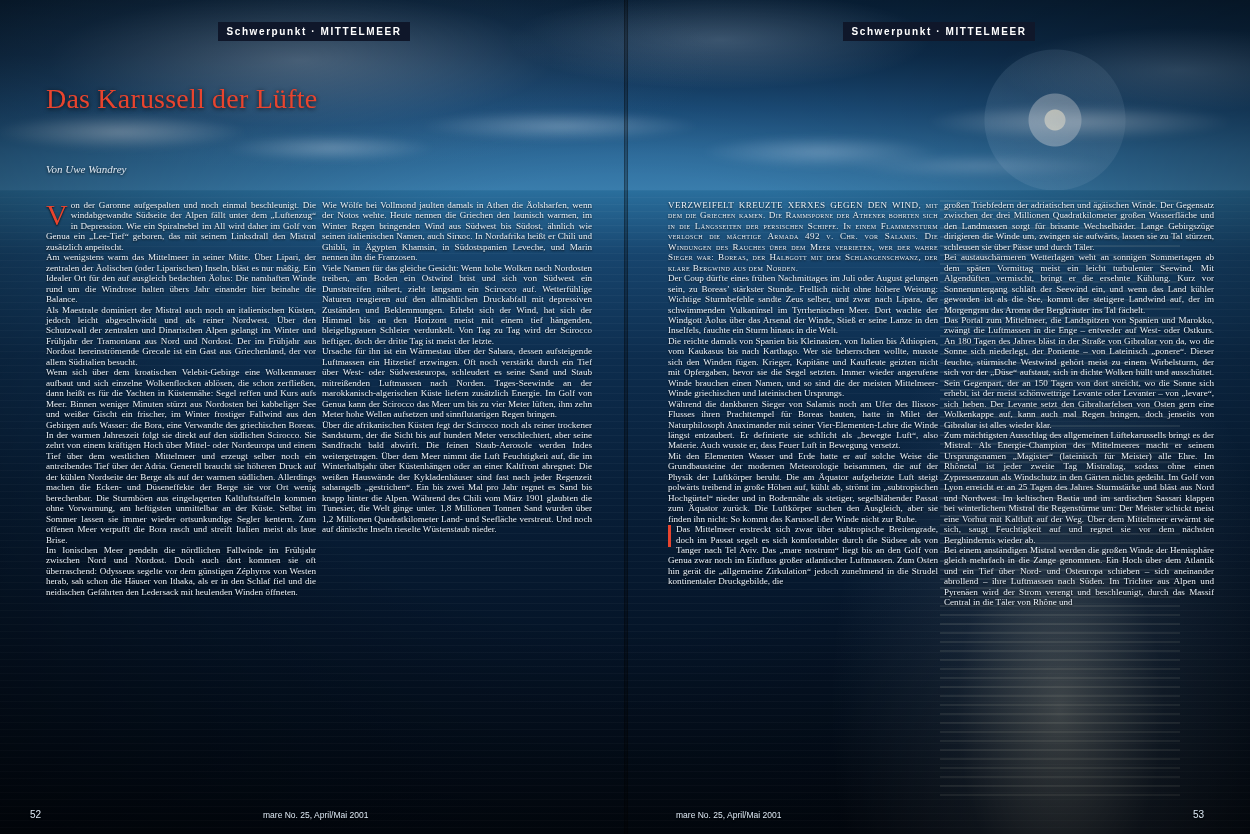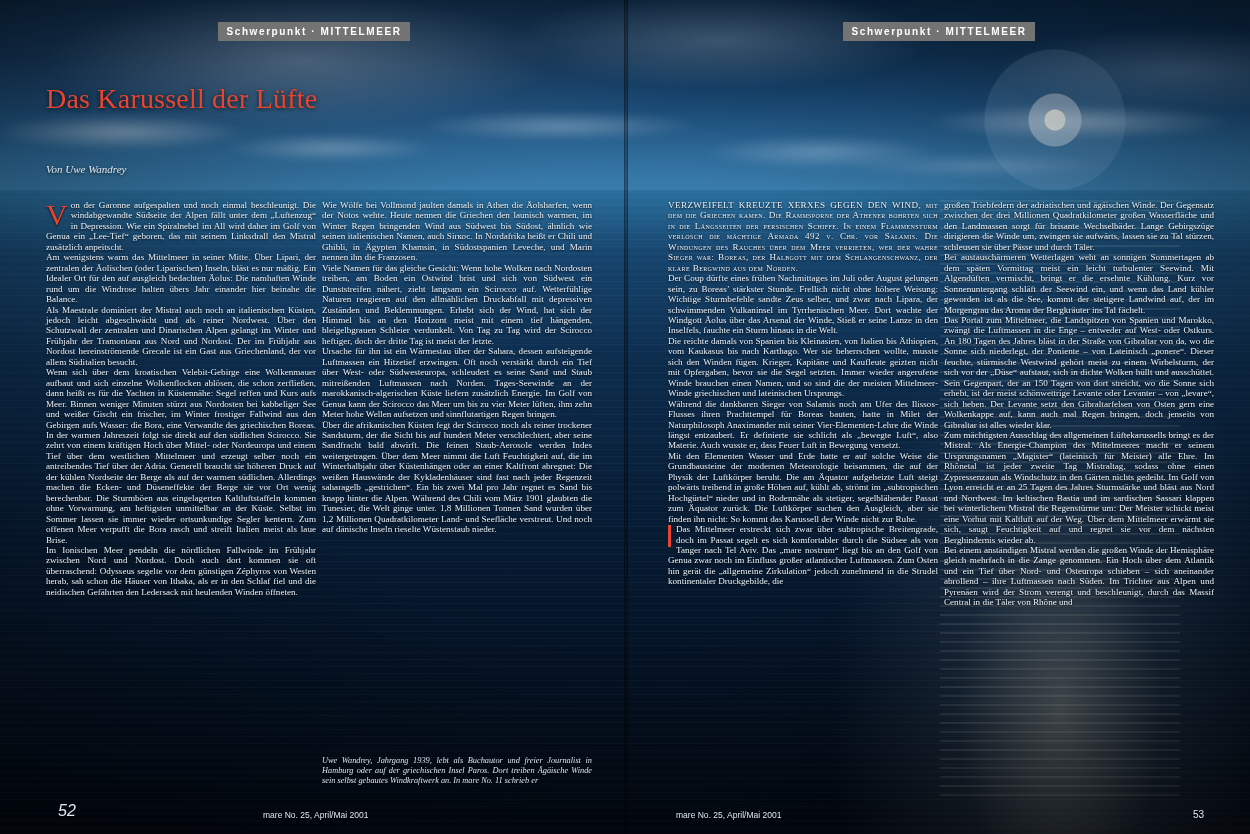--- a/index.html
+++ b/index.html
@@ -56,21 +56,21 @@
     background:radial-gradient(ellipse 900px 560px at 625px 400px, rgba(0,0,0,0) 40%, rgba(0,0,0,.45) 100%);
     pointer-events:none;
   }
   .gutter{
     position:absolute;left:624px;top:0;width:4px;height:834px;
     background:linear-gradient(90deg, rgba(0,0,0,.55), rgba(0,0,0,.20) 50%, rgba(0,0,0,.55));
   }
 
   
   .runhead{
-    position:absolute;height:19px;background:#737373;
+    position:absolute;height:19px;background:#0f172a;
     display:flex;align-items:center;justify-content:center;
     color:#ffffff;font-family:"Liberation Sans",sans-serif;
     font-size:10px;font-weight:700;letter-spacing:1.6px;
   }
   .runhead.left{left:218px;top:22px;width:192px;}
   .runhead.right{left:843px;top:22px;width:192px;}
 
   
   .headline{
     position:absolute;left:46px;top:79px;width:560px;
@@ -123,21 +123,21 @@
   }
 
   
   .folio{
     position:absolute;bottom:14px;color:#dce8f4;
     font-family:"Liberation Sans",sans-serif;font-size:8.5px;
     text-shadow:0 1px 2px rgba(0,0,0,.9);
   }
   .folio-center-l{left:263px;}
   .folio-center-r{left:676px;}
-  .folio-num-l{left:58px;font-size:16px;font-style:italic;}
+  .folio-num-l{left:30px;font-size:10px;}
   .folio-num-r{right:46px;font-size:10px;}
 </style>
 </head>
 <body>
 
 <div class="spread">
 
   <div class="sky"></div>
   <div class="cloudband"></div>
   <div class="sea"></div>
@@ -166,21 +166,20 @@
     <p>Im Ionischen Meer pendeln die nördlichen Fallwinde im Frühjahr zwischen Nord und Nordost. Doch auch dort kommen sie oft überraschend: Odysseus segelte vor dem günstigen Zéphyros von Westen herab, sah schon die Häuser von Ithaka, als er in den Schlaf fiel und die neidischen Gefährten den Ledersack mit heulenden Winden öffneten.</p>
   </div>
 
   <div class="col c2">
     <p>Wie Wölfe bei Vollmond jaulten damals in Athen die Äolsharfen, wenn der Notos wehte. Heute nennen die Griechen den launisch warmen, im Winter Regen bringenden Wind aus Südwest bis Südost, ähnlich wie seinen italienischen Namen, auch Sirкос. In Nordafrika heißt er Chili und Ghibli, in Ägypten Khamsin, in Südostspanien Leveche, und Marin nennen ihn die Franzosen.</p>
     <p>Viele Namen für das gleiche Gesicht: Wenn hohe Wolken nach Nordosten treiben, am Boden ein Ostwind brist und sich von Südwest ein Dunststreifen nähert, zieht langsam ein Scirocco auf. Wetterfühlige Naturen reagieren auf den allmählichen Druckabfall mit depressiven Zuständen und Beklemmungen. Erhebt sich der Wind, hat sich der Himmel bis an den Horizont meist mit einem tief hängenden, bleigelbgrauen Schleier verdunkelt. Von Tag zu Tag wird der Scirocco heftiger, doch der dritte Tag ist meist der letzte.</p>
     <p>Ursache für ihn ist ein Wärmestau über der Sahara, dessen aufsteigende Luftmassen ein Hitzetief erzwingen. Oft noch verstärkt durch ein Tief über West- oder Südwesteuropa, schleudert es seine Sand und Staub mitreißenden Luftmassen nach Norden. Tages-Seewinde an der marokkanisch-algerischen Küste liefern zusätzlich Energie. Im Golf von Genua kann der Scirocco das Meer um bis zu vier Meter lüften, ihm zehn Meter hohe Wellen aufsetzen und sinnflutartigen Regen bringen.</p>
     <p>Über die afrikanischen Küsten fegt der Scirocco noch als reiner trockener Sandsturm, der die Sicht bis auf hundert Meter verschlechtert, aber seine Sandfracht bald abwirft. Die feinen Staub-Aerosole werden Indes weitergetragen. Über dem Meer nimmt die Luft Feuchtigkeit auf, die im Winterhalbjahr über Küstenhängen oder an einer Kaltfront abregnet: Die weißen Hauswände der Kykladenhäuser sind fast nach jeder Regenzeit saharagelb „gestrichen“. Ein bis zwei Mal pro Jahr regnet es Sand bis knapp hinter die Alpen. Während des Chili vom März 1901 glaubten die Tunesier, die Welt ginge unter. 1,8 Millionen Tonnen Sand wurden über 1,2 Millionen Quadratkilometer Land- und Seefläche verstreut. Und noch auf dänische Inseln rieselte Wüstenstaub nieder.</p>
   </div>
 
-  <div class="authornote">Uwe Wandrey, Jahrgang 1939, lebt als Buchautor und freier Journalist in Hamburg oder auf der griechischen Insel Paros. Dort treiben Ägäische Winde sein selbst gebautes Windkraftwerk an. In mare No. 11 schrieb er</div>
 
   <div class="col c3">
     <p class="smallcaps">VERZWEIFELT KREUZTE XERXES GEGEN DEN WIND, mit dem die Griechen kamen. Die Rammsporne der Athener bohrten sich in die Längsseiten der persischen Schiffe. In einem Flammensturm verlosch die mächtige Armada 492 v. Chr. vor Salamis. Die Windungen des Rauches über dem Meer verrieten, wer der wahre Sieger war: Boreas, der Halbgott mit dem Schlangenschwanz, der klare Bergwind aus dem Norden.</p>
     <p>Der Coup dürfte eines frühen Nachmittages im Juli oder August gelungen sein, zu Boreas’ stärkster Stunde. Frellich nicht ohne höhere Weisung: Wichtige Sturmbefehle sandte Zeus selber, und zwar nach Lipara, der schwimmenden Vulkaninsel im Tyrrhenischen Meer. Dort wachte der Windgott Äolus über das Arsenal der Winde, Stieß er seine Lanze in den Inselfels, fauchte ein Sturm hinaus in die Welt.</p>
     <p>Die reichte damals von Spanien bis Kleinasien, von Italien bis Äthiopien, vom Kaukasus bis nach Karthago. Wer sie beherrschen wollte, musste sich den Winden fügen. Krieger, Kapitäne und Kaufleute geizten nicht mit Opfergaben, bevor sie die Segel setzten. Immer wieder angerufene Winde brauchen einen Namen, und so sind die der meisten Mittelmeer-Winde griechischen und lateinischen Ursprungs.</p>
     <p>Während die dankbaren Sieger von Salamis noch am Ufer des Ilissos-Flusses ihren Prachttempel für Boreas bauten, hatte in Milet der Naturphilosoph Anaximander mit seiner Vier-Elementen-Lehre die Winde längst entzaubert. Er definierte sie schlicht als „bewegte Luft“, also Materie. Auch wusste er, dass Feuer Luft in Bewegung versetzt.</p>
     <p>Mit den Elementen Wasser und Erde hatte er auf solche Weise die Grundbausteine der modernen Meteorologie beisammen, die auf der Physik der Luftkörper beruht. Die am Äquator aufgeheizte Luft steigt polwärts treibend in große Höhen auf, kühlt ab, strömt im „subtropischen Hochgürtel“ nieder und in Bodennähe als stetiger, segelblähender Passat zum Äquator zurück. Die Luftkörper suchen den Ausgleich, aber sie finden ihn nicht: So kommt das Karussell der Winde nicht zur Ruhe.</p>
     <p>
       <span class="dropbar"></span><span>Das Mittelmeer erstreckt sich zwar über subtropische Breitengrade, doch im Passat segelt es sich komfortabler durch die Südsee als von Tanger nach Tel Aviv. Das „mare nostrum“ liegt bis an den Golf von Genua zwar noch im Einfluss großer atlantischer Luftmassen. Zum Osten hin gerät die „allgemeine Zirkulation“ jedoch zunehmend in die Strudel kontinentaler Druckgebilde, die</span>
     </p>

